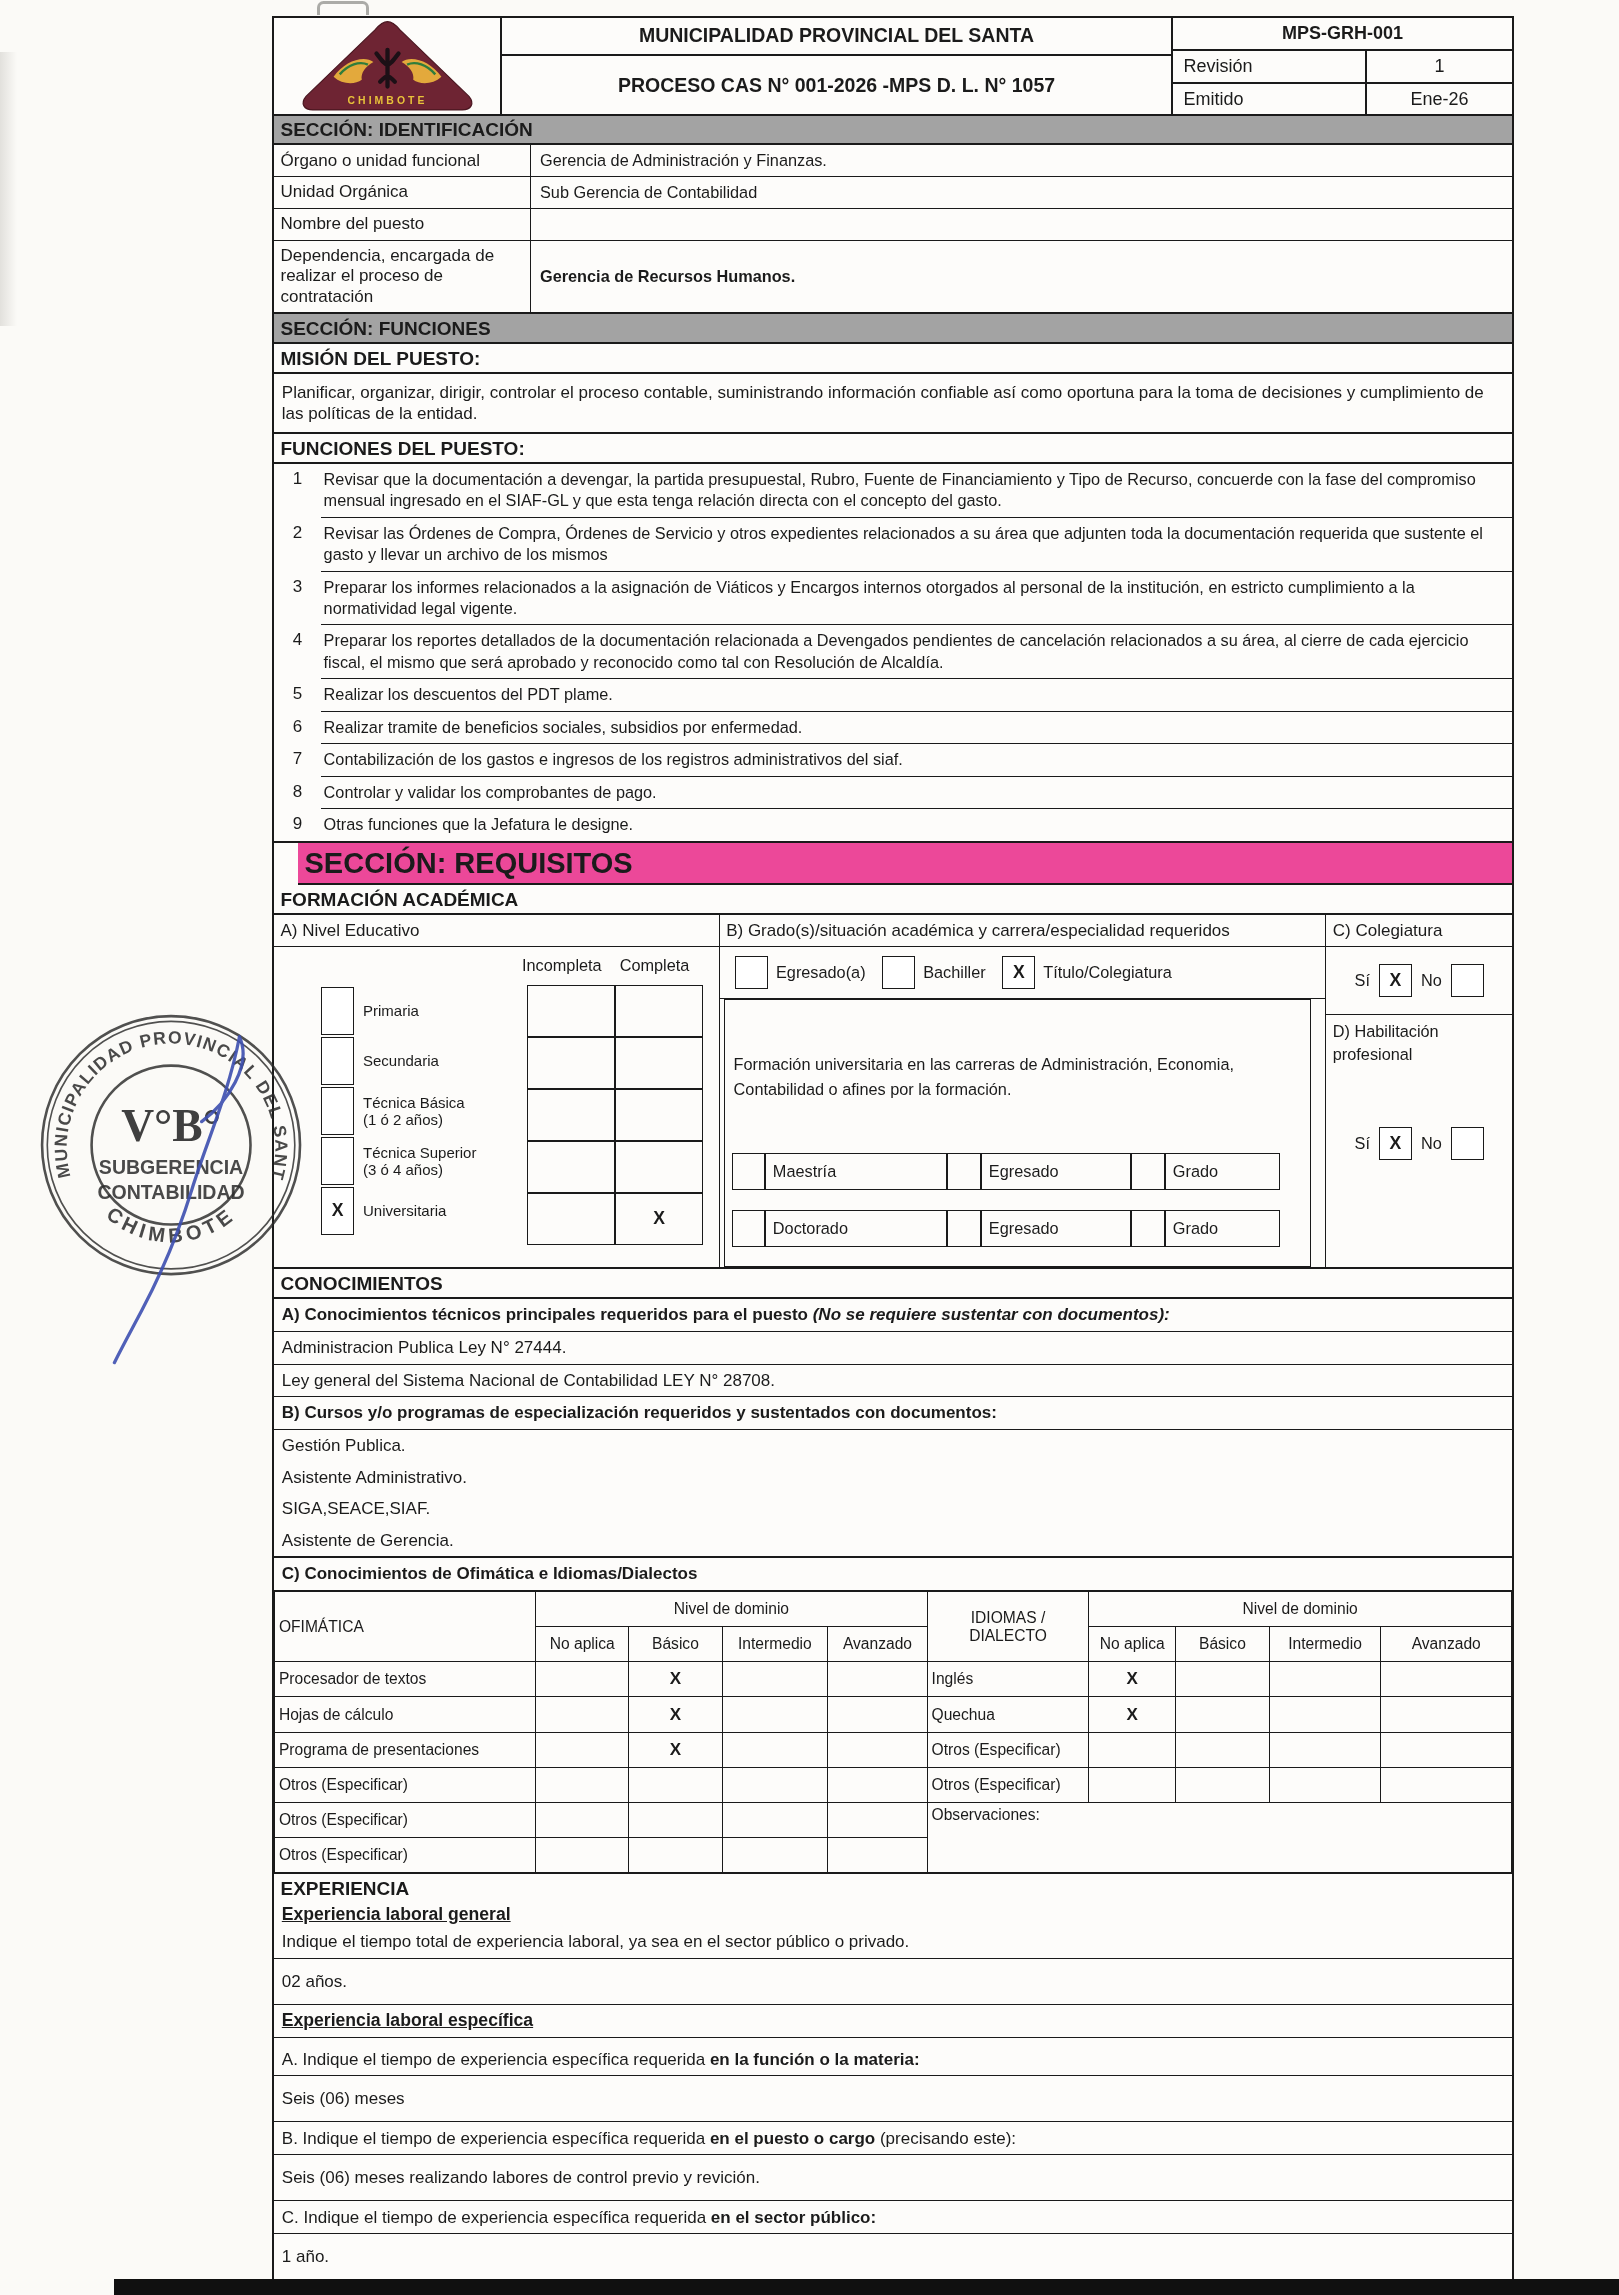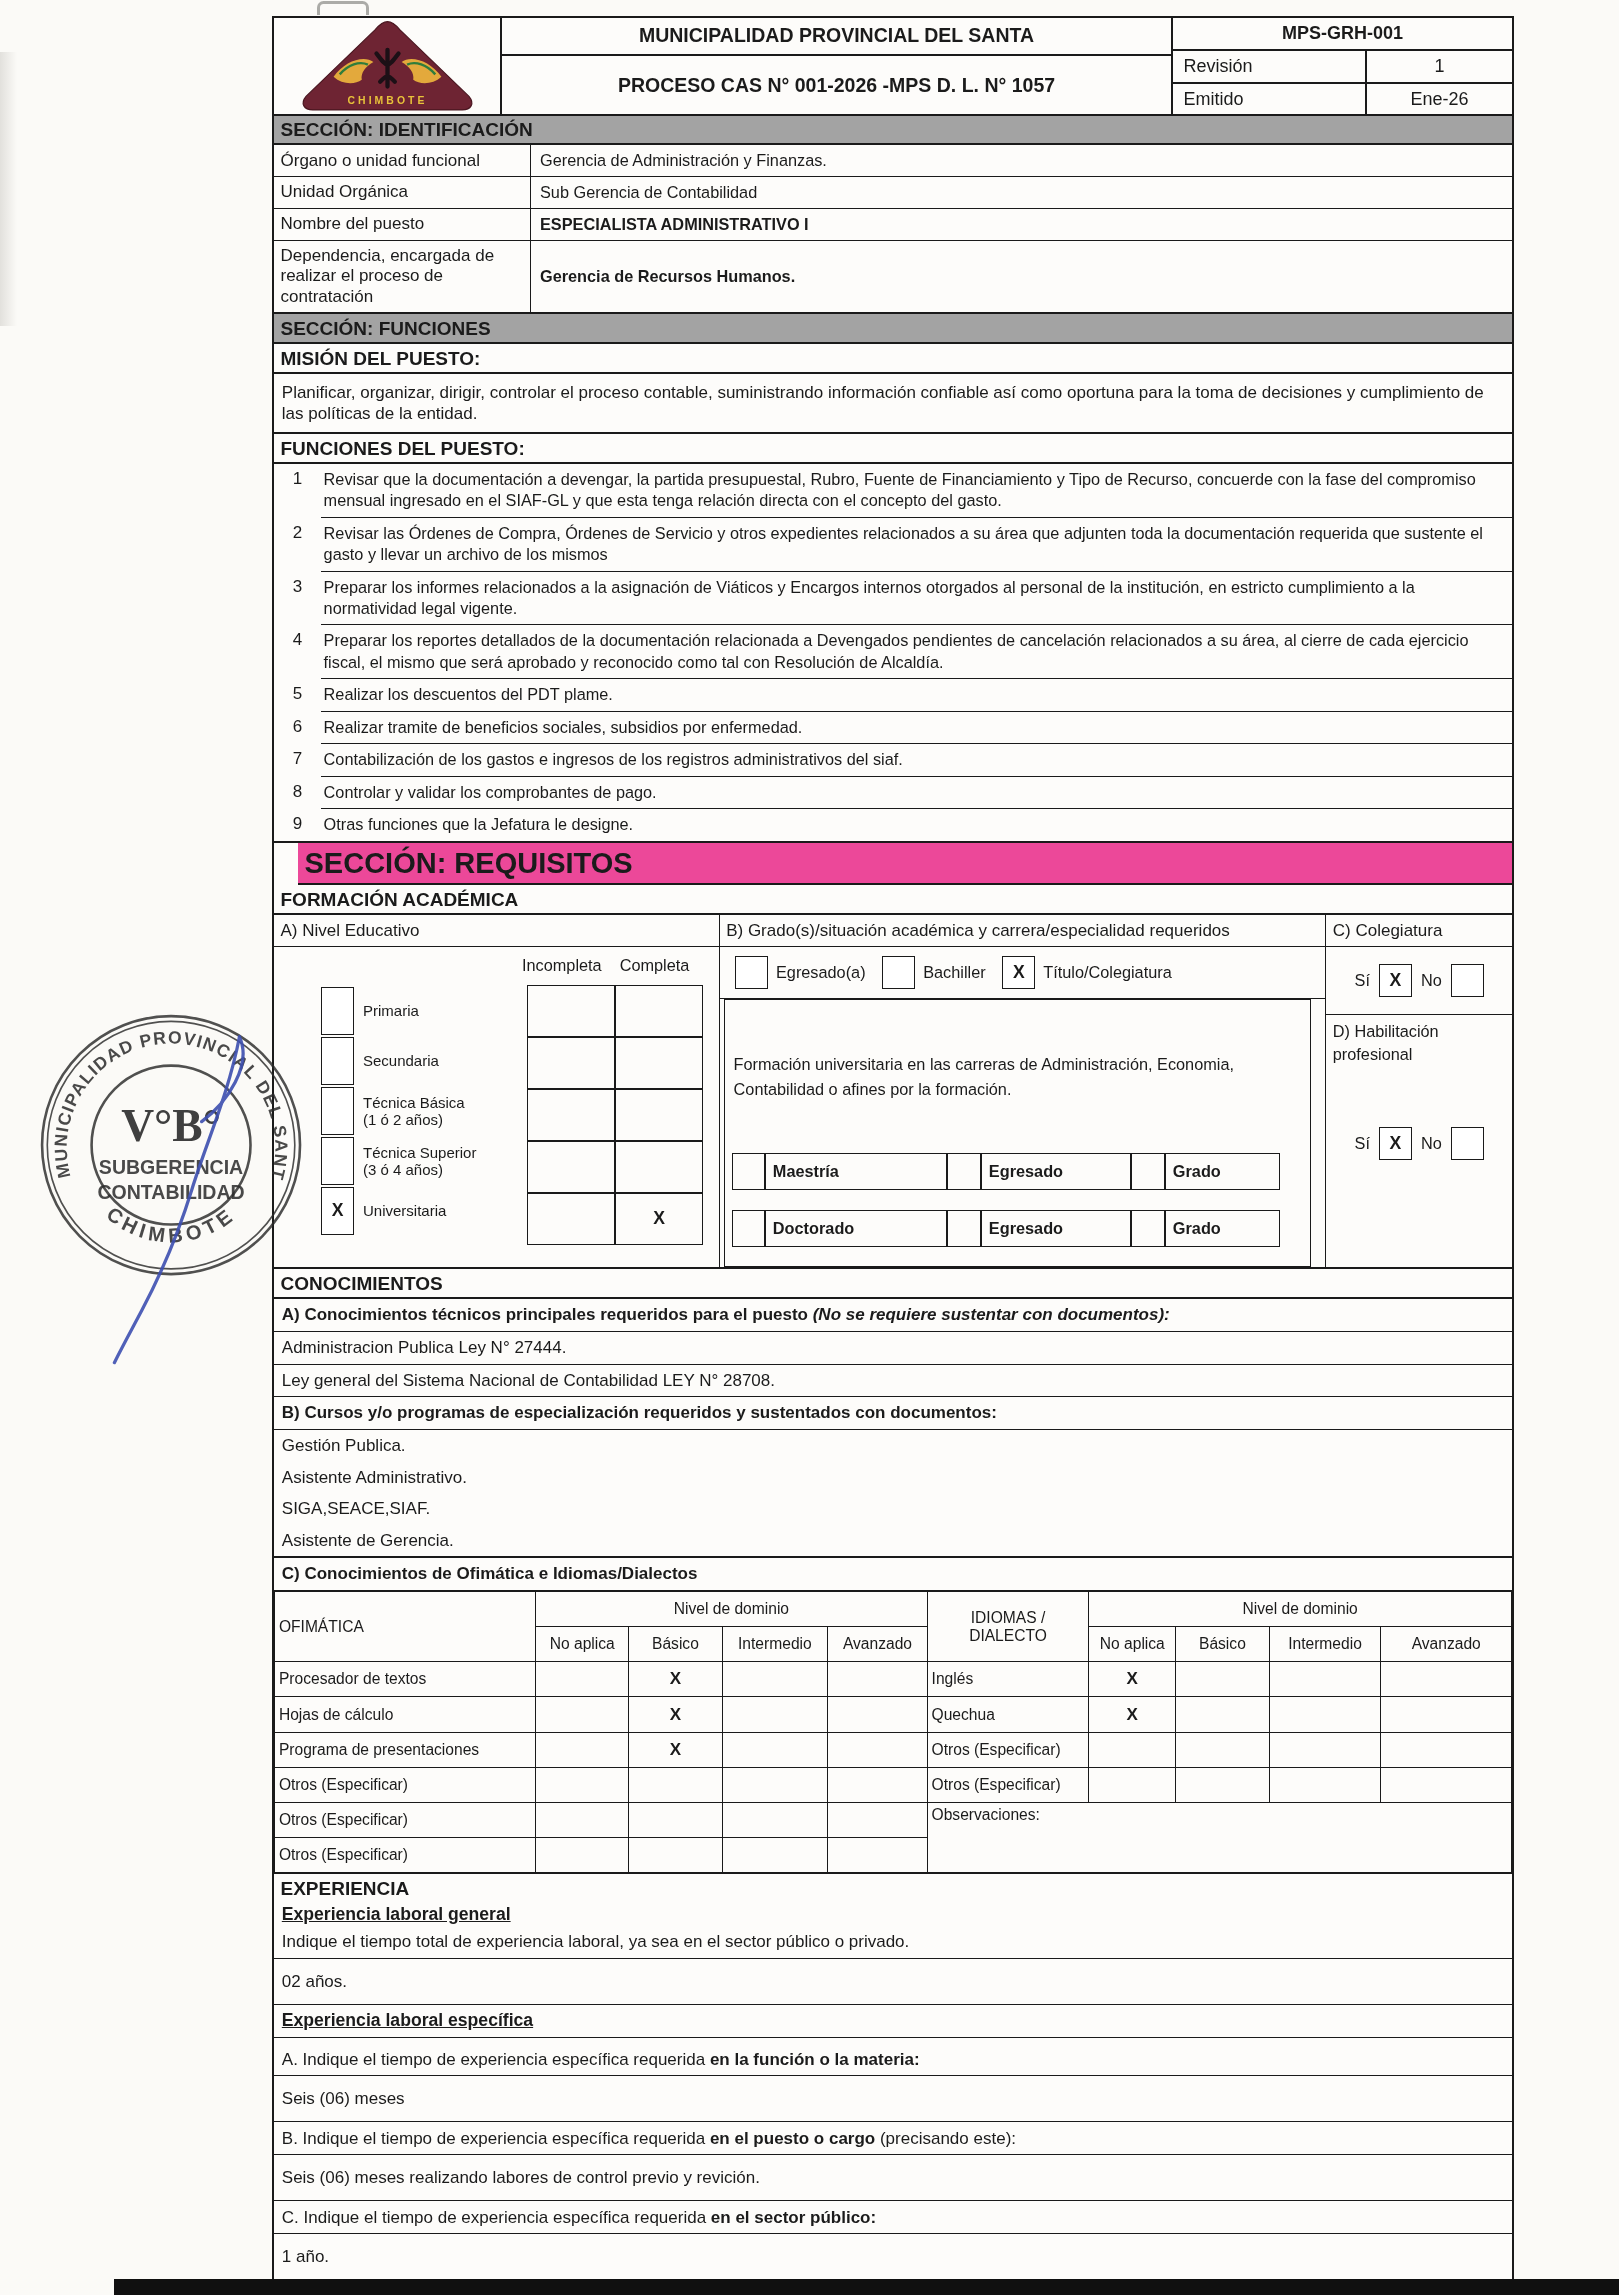--- a/index.html
+++ b/index.html
@@ -56,21 +56,21 @@
   .nivel-stack .cb{height:46px;border-bottom-width:0.7px;}
   .nivel-row:last-child .cb{border-bottom-width:1.6px;}
   .nivel-lbl{font-size:15px;line-height:1.15;padding-left:9px;}
   .ic-grid{position:absolute;left:253px;top:38px;display:grid;grid-template-columns:88px 88px;}
   .ic-cell{height:50px;border:1px solid #1a1a1a;display:flex;align-items:center;justify-content:center;font-size:17.6px;font-weight:bold;}
   .grado-row{display:flex;align-items:center;gap:7.8px;padding:9px 6.5px;border-bottom:1.6px solid #1a1a1a;}
   .grado-row .cb{margin-left:9px;}
   .grado-lbl{font-size:16.3px;}
   .carrera-box{border:1.6px solid #1a1a1a;margin:0 14.3px 0 3.9px;flex:1;display:flex;flex-direction:column;}
   .carrera-text{flex:1;display:flex;align-items:center;font-size:16.3px;line-height:1.5;padding:3.9px 9px;}
-  .mg-row{display:grid;grid-template-columns:33px 182px 34px 150px 34px 1fr;margin:0 30px 19.5px 7.8px;font-weight:bold;}
+  .mg-row{display:grid;grid-template-columns:33px 182px 34px 150px 34px 1fr;margin:0 30px 19.5px 7.8px;}
   .mg-cell{border:1.6px solid #1a1a1a;height:35px;display:flex;align-items:center;font-size:16.3px;padding-left:6.5px;}
   .mg-box{padding-left:0;justify-content:center;font-weight:bold;}
   .sino-row{display:flex;align-items:center;justify-content:center;gap:9px;padding:17px 2.6px;font-size:16.3px;}
   .sino-row.first{border-bottom:1.6px solid #1a1a1a;}
   .d-hdr{border-bottom:none;font-size:16.3px;line-height:1.4;}
 
   
   table.ofi{border-collapse:collapse;width:100%;table-layout:fixed;border-bottom:2px solid #1a1a1a;}
   table.ofi td,table.ofi th{border:1.4px solid #1a1a1a;font-size:15.6px;font-weight:normal;padding:2.6px 3.9px;height:29px;}
   table.ofi th{text-align:center;}
@@ -160,21 +160,20 @@
       <div class="kv-row">
         <div class="kv-label">Órgano o unidad funcional</div>
         <div class="kv-value">Gerencia de Administración y Finanzas.</div>
       </div>
       <div class="kv-row">
         <div class="kv-label">Unidad Orgánica</div>
         <div class="kv-value">Sub Gerencia de Contabilidad</div>
       </div>
       <div class="kv-row">
         <div class="kv-label">Nombre del puesto</div>
-        <div class="kv-value b">ESPECIALISTA ADMINISTRATIVO I</div>
       </div>
       <div class="kv-row" style="border-bottom:2px solid #1a1a1a;">
         <div class="kv-label">Dependencia, encargada de realizar el proceso de contratación</div>
         <div class="kv-value b">Gerencia de Recursos Humanos.</div>
       </div>
     </div>
 
     <div class="bar">SECCIÓN: FUNCIONES</div>
     <div class="hdr-row">MISIÓN DEL PUESTO:</div>
     <div class="text-row" style="border-bottom:2px solid #1a1a1a;padding:7.8px;">Planificar, organizar, dirigir, controlar el proceso contable, suministrando información confiable así como oportuna para la toma de decisiones y cumplimiento de las políticas de la entidad.</div>

